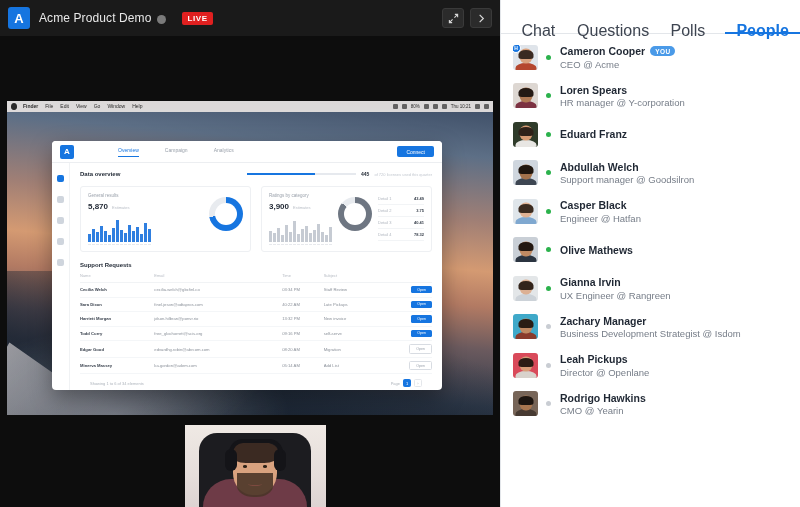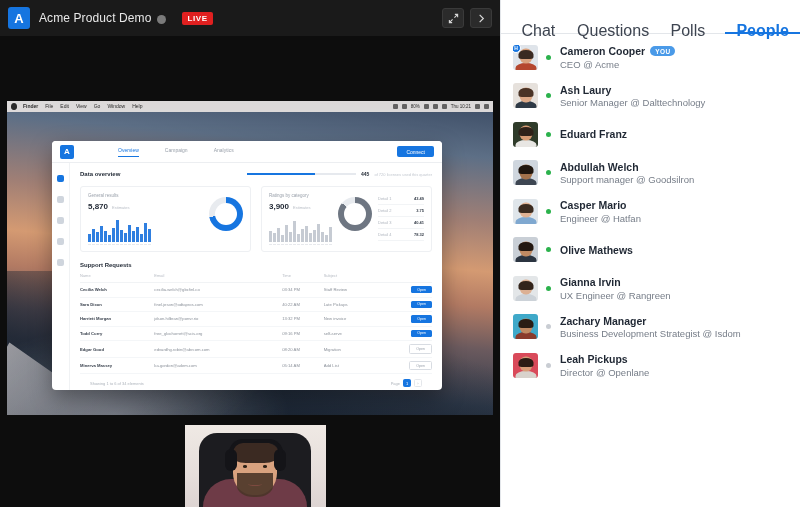--- a/index.html
+++ b/index.html
@@ -558,31 +558,31 @@
           <span class="dot online"></span>
           <div class="pinfo">
             <div class="pname">
               <span>Cameron Cooper</span>
               <span class="you-badge">YOU</span>
             </div>
             <div class="prole">CEO @ Acme</div>
           </div>
         </div>
         <div class="person">
-          <div class="avatar" style="background: rgb(230, 225, 220);">
-            <span class="body" style="background: rgb(47, 58, 70);"></span>
-            <span class="face" style="background: rgb(220, 169, 136);"></span>
-            <span class="hair" style="background: rgb(74, 51, 38);"></span>
+          <div class="avatar" style="background: rgb(221, 215, 210);">
+            <span class="body" style="background: rgb(124, 50, 66);"></span>
+            <span class="face" style="background: rgb(176, 122, 85);"></span>
+            <span class="hair" style="background: rgb(36, 26, 20);"></span>
           </div>
           <span class="dot online"></span>
           <div class="pinfo">
             <div class="pname">
-              <span>Ash Laury</span>
-            </div>
-            <div class="prole">Senior Manager @ Dalttechnology</div>
+              <span>Loren Spears</span>
+            </div>
+            <div class="prole">HR manager @ Y-corporation</div>
           </div>
         </div>
         <div class="person">
           <div class="avatar" style="background: rgb(47, 59, 42);">
             <span class="body" style="background: rgb(232, 230, 227);"></span>
             <span class="face" style="background: rgb(213, 155, 116);"></span>
             <span class="hair" style="background: rgb(46, 33, 25);"></span>
           </div>
           <span class="dot online"></span>
           <div class="pinfo">
@@ -607,21 +607,21 @@
         </div>
         <div class="person">
           <div class="avatar" style="background: rgb(223, 229, 234);">
             <span class="body" style="background: rgb(127, 168, 208);"></span>
             <span class="face" style="background: rgb(224, 178, 148);"></span>
             <span class="hair" style="background: rgb(59, 43, 32);"></span>
           </div>
           <span class="dot online"></span>
           <div class="pinfo">
             <div class="pname">
-              <span>Casper Mario</span>
+              <span>Casper Black</span>
             </div>
             <div class="prole">Engineer @ Hatfan</div>
           </div>
         </div>
         <div class="person">
           <div class="avatar" style="background: rgb(201, 207, 214);">
             <span class="body" style="background: rgb(43, 52, 64);"></span>
             <span class="face" style="background: rgb(192, 138, 99);"></span>
             <span class="hair" style="background: rgb(36, 24, 17);"></span>
           </div>
@@ -667,15 +667,29 @@
             <span class="hair" style="background: rgb(43, 28, 20);"></span>
           </div>
           <span class="dot away"></span>
           <div class="pinfo">
             <div class="pname">
               <span>Leah Pickups</span>
             </div>
             <div class="prole">Director @ Openlane</div>
           </div>
         </div>
+        <div class="person">
+          <div class="avatar" style="background: rgb(119, 101, 88);">
+            <span class="body" style="background: rgb(71, 58, 50);"></span>
+            <span class="face" style="background: rgb(169, 118, 79);"></span>
+            <span class="hair" style="background: rgb(29, 21, 16);"></span>
+          </div>
+          <span class="dot away"></span>
+          <div class="pinfo">
+            <div class="pname">
+              <span>Rodrigo Hawkins</span>
+            </div>
+            <div class="prole">CMO @ Yearin</div>
+          </div>
+        </div>
       </div>
   </div>
 </div>
 
 </body></html>

